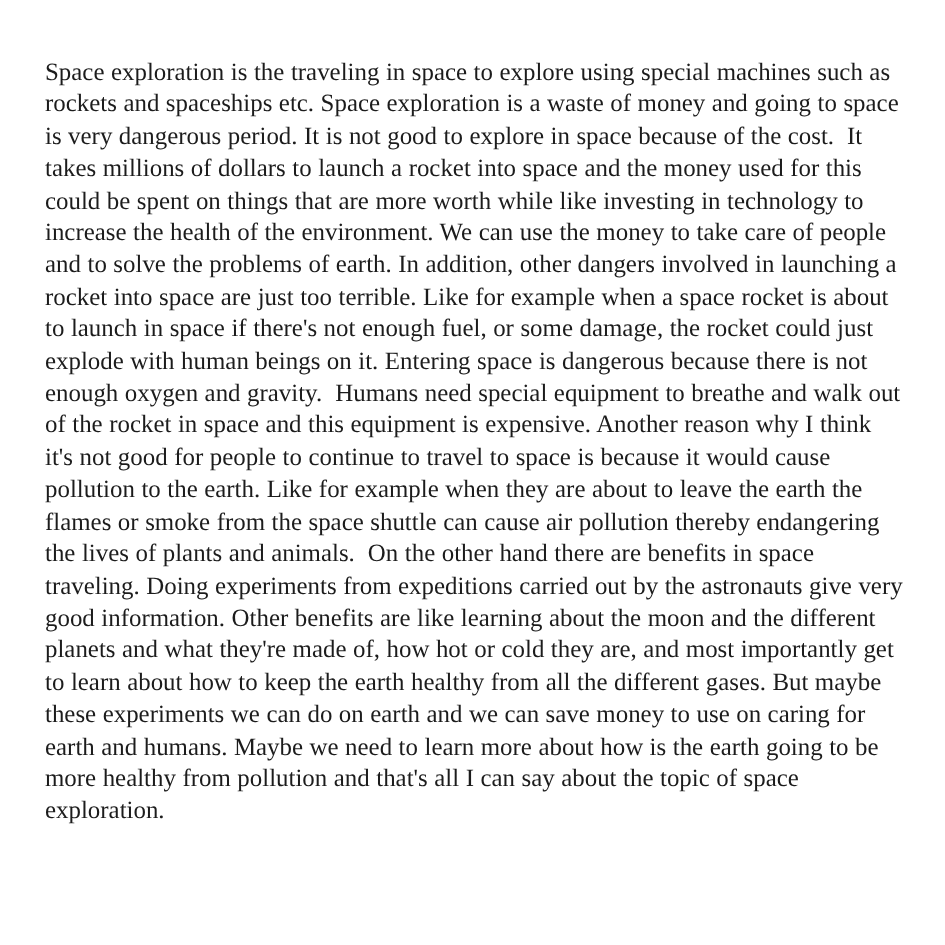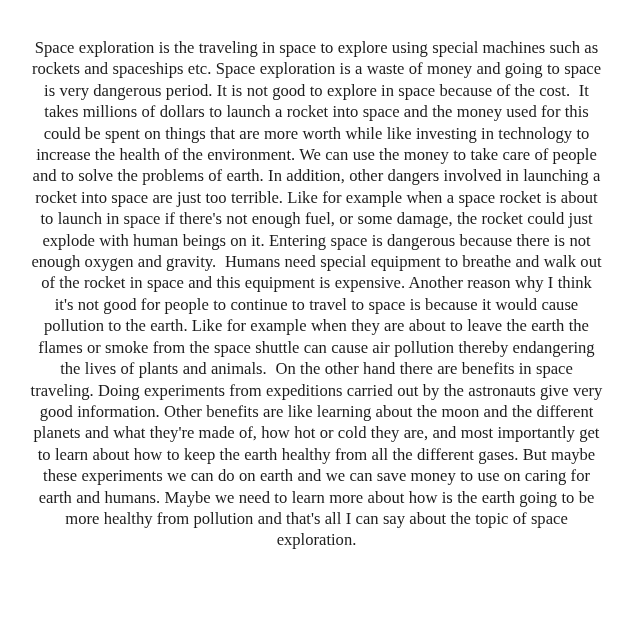--- a/index.html
+++ b/index.html
@@ -24,21 +24,21 @@
   }
   .essay {
     position: absolute;
     left: 30px;
     top: 37px;
     width: 573px;
     font-family: "Liberation Serif", "DejaVu Serif", serif;
     font-size: 16.6px;
     line-height: 21.4px;
     color: #1c1c1c;
-    text-align: center;
+    text-align: left;
     white-space: pre-wrap;       
     word-spacing: 0.2px;
   }
 </style>
 </head>
 <body>
 
 <div class="page">
   <div class="essay">Space exploration is the traveling in space to explore using special machines such as rockets and spaceships etc. Space exploration is a waste of money and going to space is very dangerous period. It is not good to explore in space because of the cost.  It takes millions of dollars to launch a rocket into space and the money used for this could be spent on things that are more worth while like investing in technology to increase the health of the environment. We can use the money to take care of people and to solve the problems of earth. In addition, other dangers involved in launching a rocket into space are just too terrible. Like for example when a space rocket is about to launch in space if there's not enough fuel, or some damage, the rocket could just explode with human beings on it. Entering space is dangerous because there is not enough oxygen and gravity.  Humans need special equipment to breathe and walk out of the rocket in space and this equipment is expensive. Another reason why I think it's not good for people to continue to travel to space is because it would cause pollution to the earth. Like for example when they are about to leave the earth the flames or smoke from the space shuttle can cause air pollution thereby endangering the lives of plants and animals.  On the other hand there are benefits in space traveling. Doing experiments from expeditions carried out by the astronauts give very good information. Other benefits are like learning about the moon and the different planets and what they're made of, how hot or cold they are, and most importantly get to learn about how to keep the earth healthy from all the different gases. But maybe these experiments we can do on earth and we can save money to use on caring for earth and humans. Maybe we need to learn more about how is the earth going to be more healthy from pollution and that's all I can say about the topic of space exploration.</div>
 </div>

